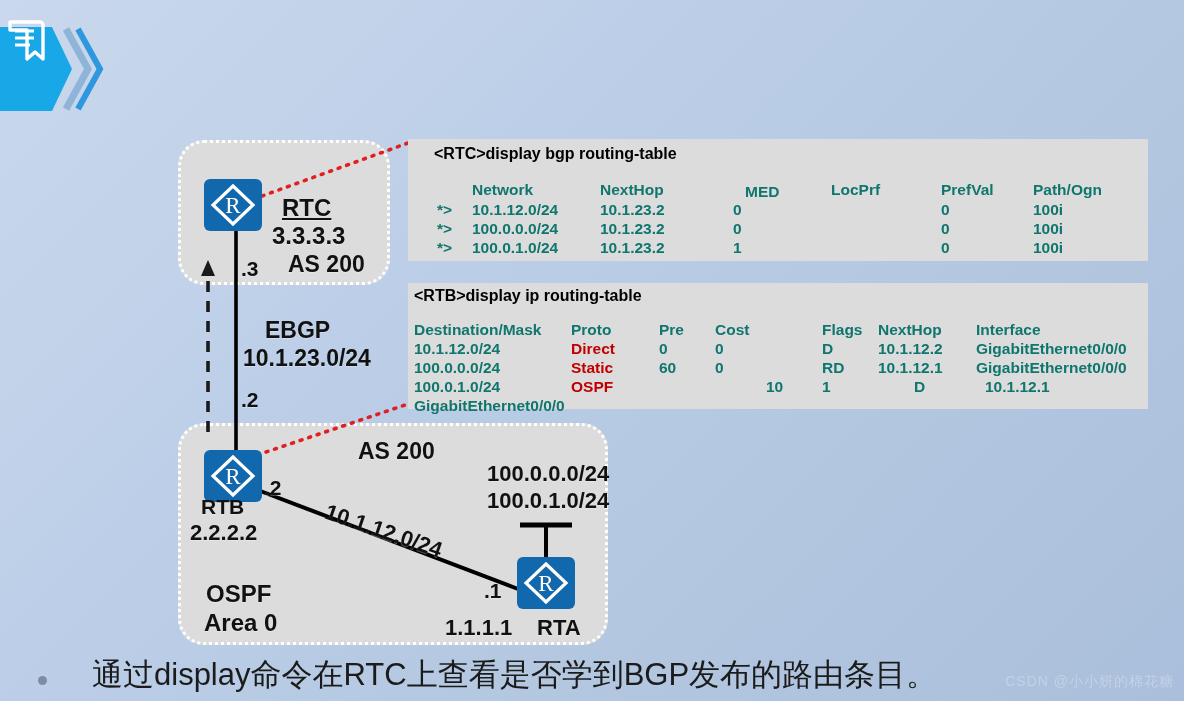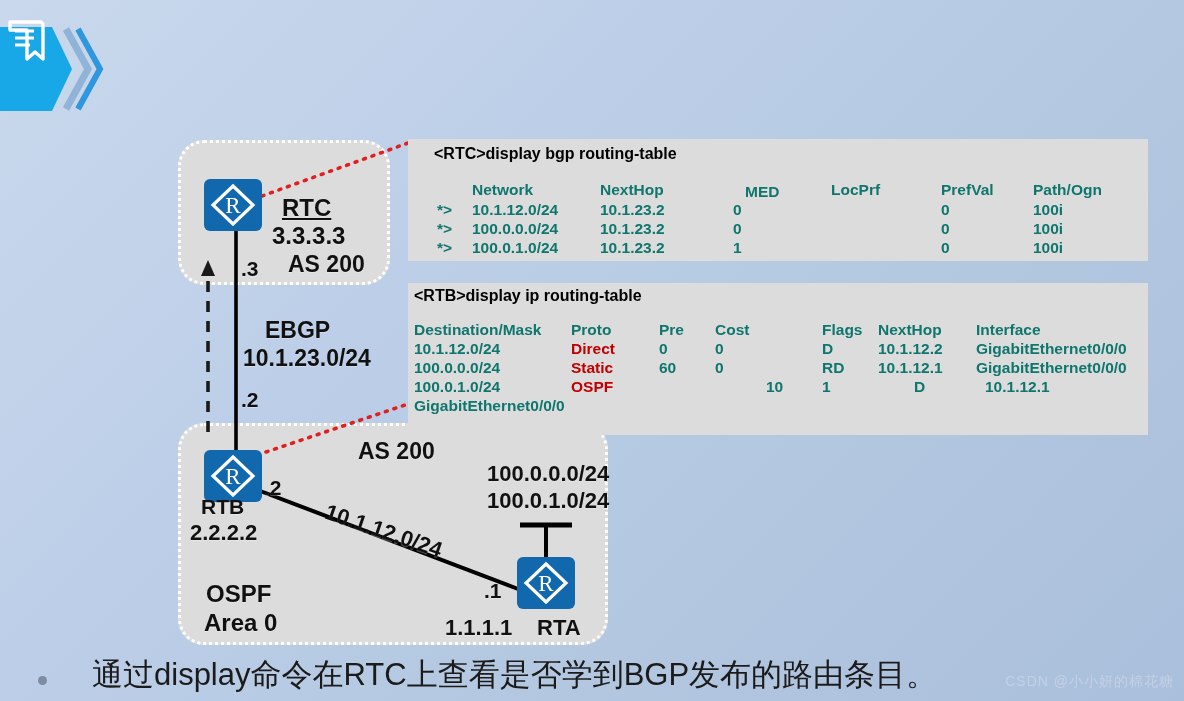--- a/index.html
+++ b/index.html
@@ -40,21 +40,21 @@
   
   .router{position:absolute;width:58px;height:52px;}
   .router svg{display:block;}
 
   .dlabel{position:absolute;font-weight:bold;color:#111;white-space:nowrap;
           text-shadow:0 1px 0 rgba(255,255,255,.3);}
 
   
   .panel{position:absolute;background:#dcdcdc;box-sizing:border-box;}
   #panel-bgp{left:408px;top:139px;width:740px;height:122px;}
-  #panel-ip{left:408px;top:283px;width:740px;height:152px;}
+  #panel-ip{left:408px;top:283px;width:740px;height:126px;}
   .cli-cmd{position:absolute;font-size:15.5px;font-weight:bold;color:#000;white-space:nowrap;}
   .cli-cell{position:absolute;font-size:15.5px;font-weight:bold;color:#0f766e;white-space:nowrap;}
   .cli-cell.red{color:#c00000;}
 
   
   .bullet-dot{position:absolute;left:38px;top:676px;width:9px;height:9px;border-radius:50%;
      background:#7d8ba3;}
   .bullet-text{position:absolute;left:68px;top:654px;font-size:31px;color:#1b1b1b;
      font-weight:normal;white-space:nowrap;letter-spacing:0px;margin-left:24px;}
 

